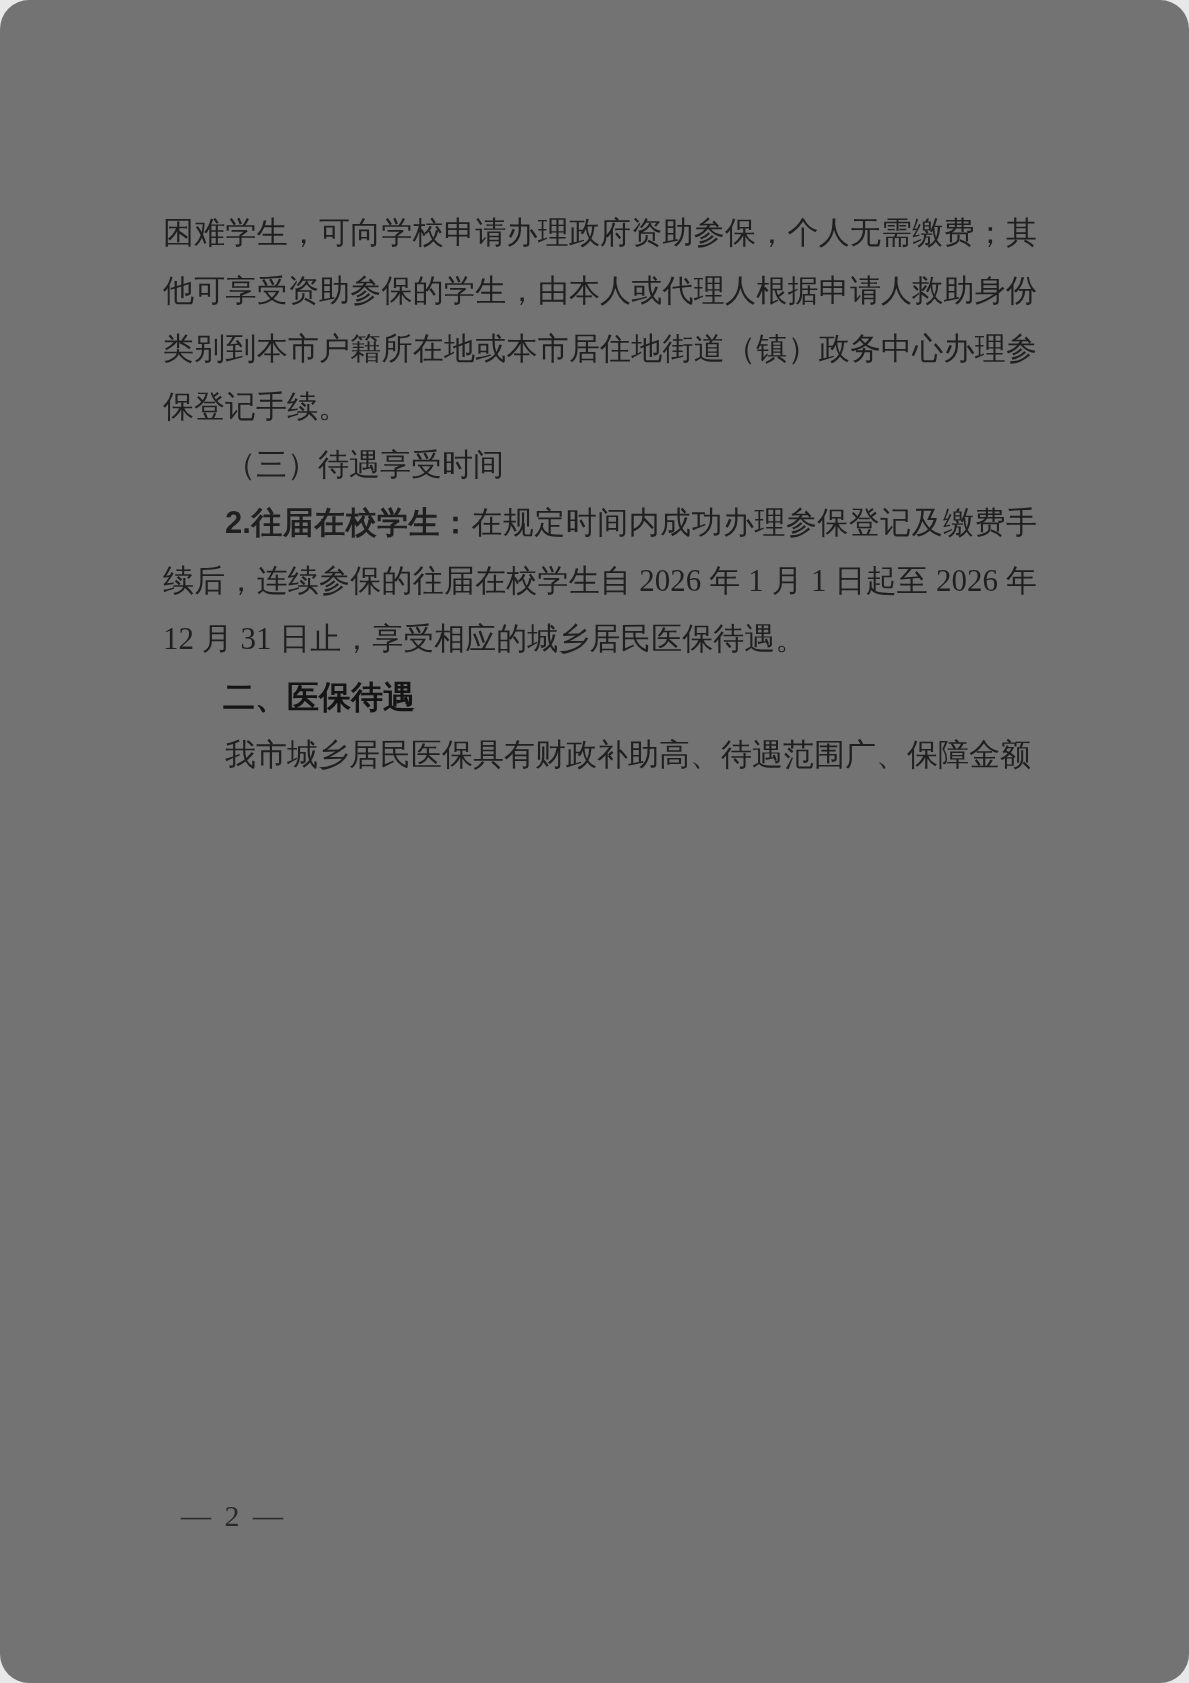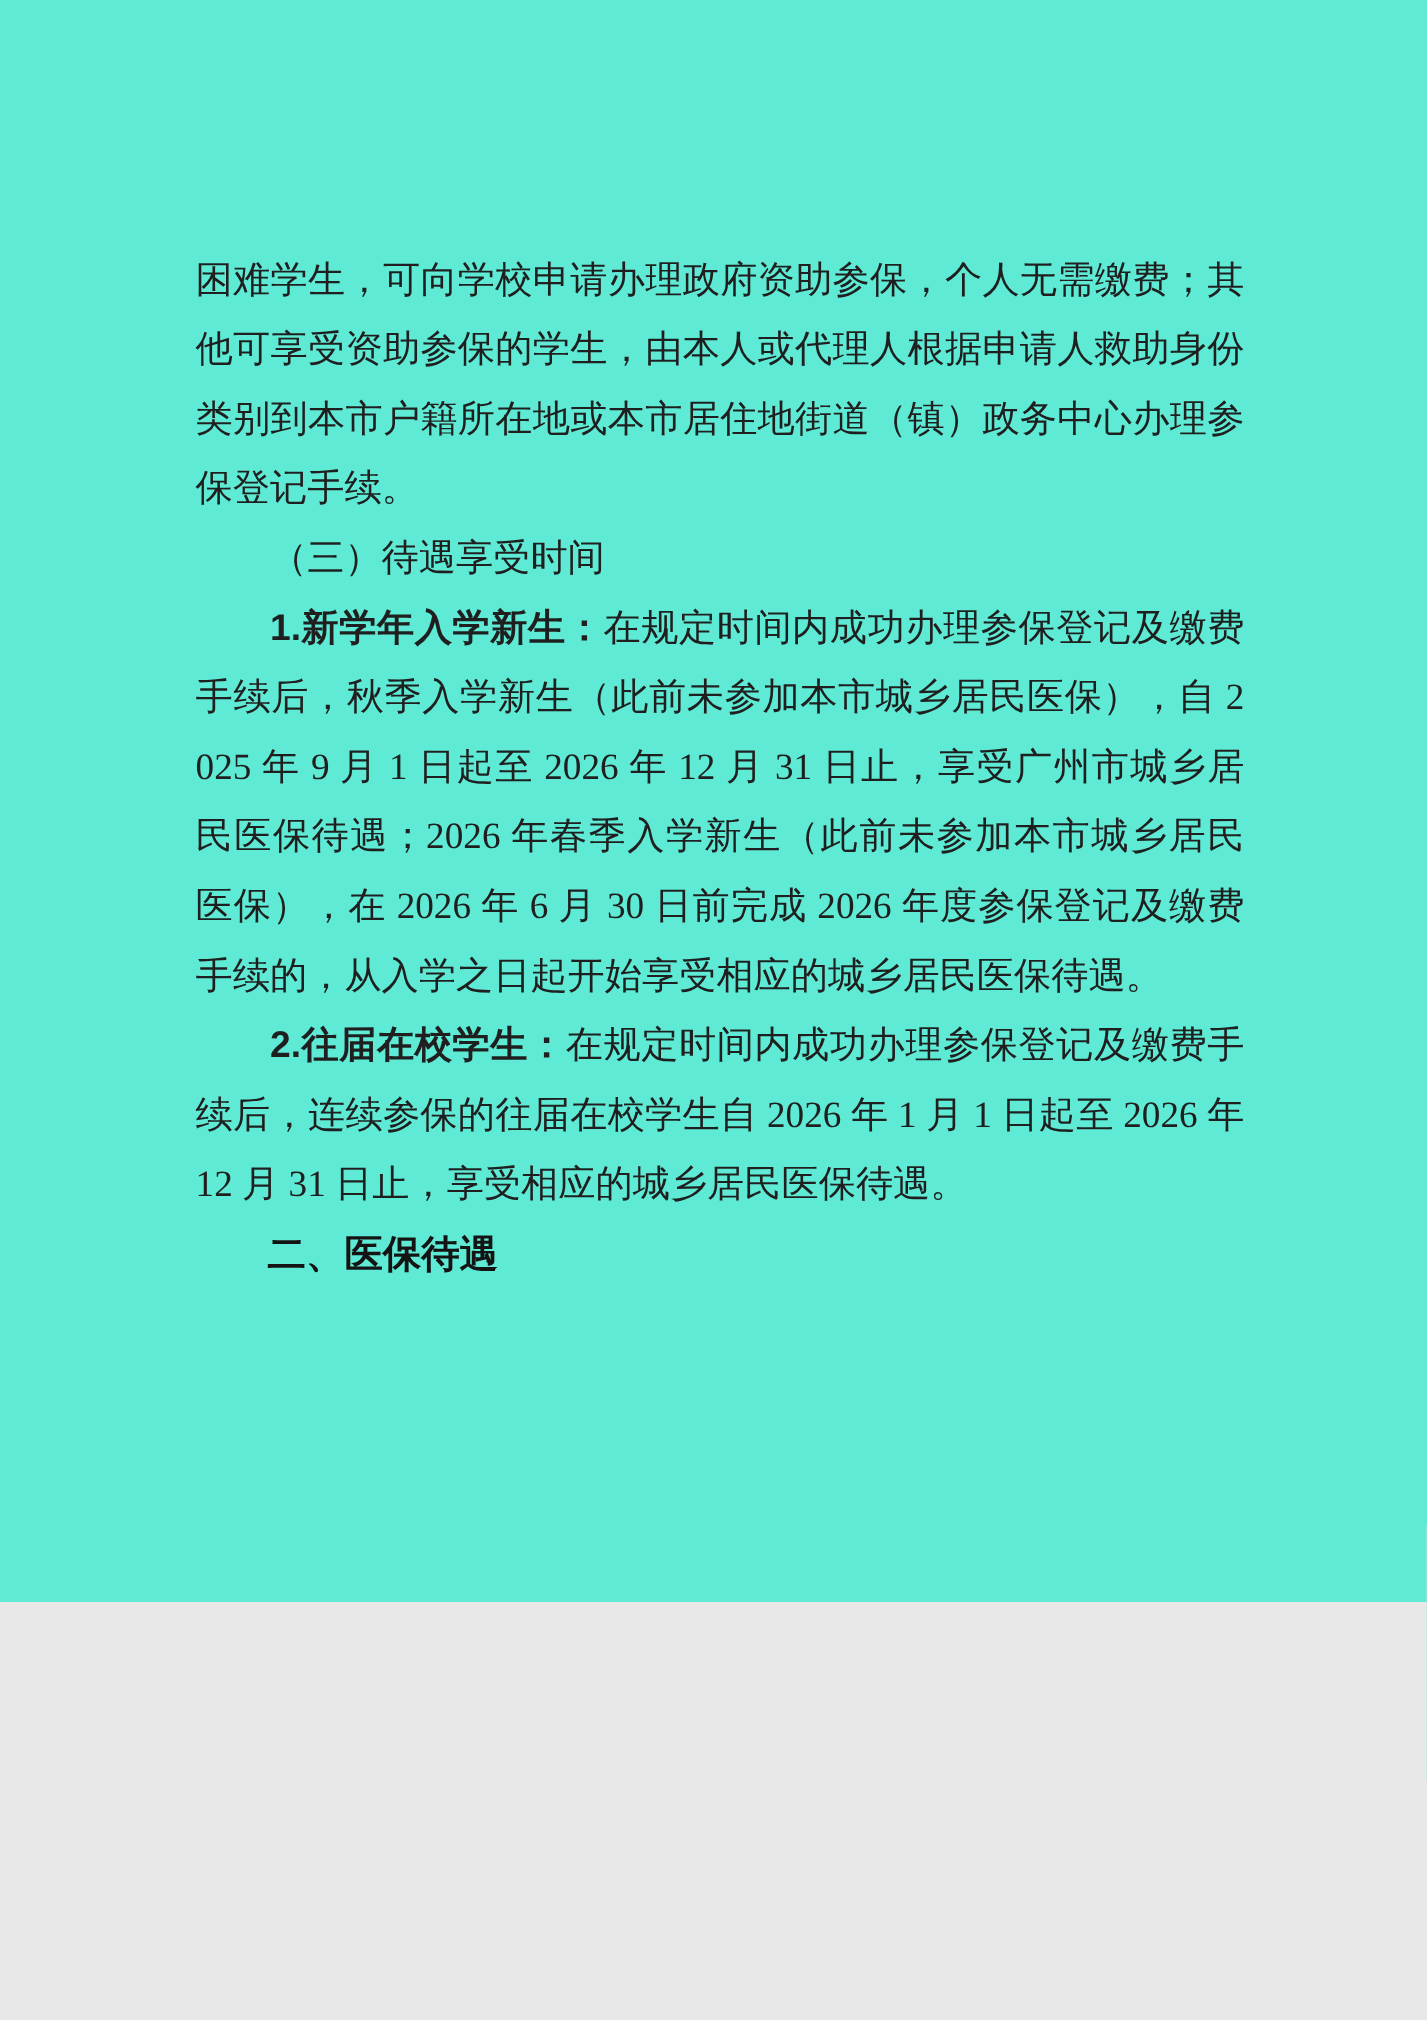--- a/index.html
+++ b/index.html
@@ -3,26 +3,27 @@
 <meta charset="utf-8">
 <style>
   html, body {
     margin: 0;
     padding: 0;
     background: #e8e8e8;
   }
   .page {
     position: relative;
     width: 1189px;
-    height: 1335px;
+    height: 1683px;
     margin: 0 auto;
-    background: #5eead4;
+    background: #737373;
     overflow: hidden;
     font-family: "Liberation Serif", "DejaVu Serif", serif;
     color: #1f1f1f;
+    border-radius: 29px;
   }
   .content {
     position: absolute;
     left: 163px;
     top: 204px;
     width: 874px;
   }
   .para {
     margin: 0;
     font-size: 31px;
@@ -69,23 +70,23 @@
 <body>
 
 <div class="page">
   <div class="content">
 
     <p class="para">困难学生，可向学校申请办理政府资助参保，个人无需缴费；其他可享受资助参保的学生，由本人或代理人根据申请人救助身份类别到本市户籍所在地或本市居住地街道（镇）政务中心办理参保登记手续。</p>
 
 
     <p class="heading-kai">（三）待遇享受时间</p>
 
-    <p class="para indent"><span class="lead">1.新学年入学新生：</span><span>在规定时间内成功办理参保登记及缴费手续后，秋季入学新生（此前未参加本市城乡居民医保），自 2025 年 9 月 1 日起至 2026 年 12 月 31 日止，享受广州市城乡居民医保待遇；2026 年春季入学新生（此前未参加本市城乡居民医保），在 2026 年 6 月 30 日前完成 2026 年度参保登记及缴费手续的，从入学之日起开始享受相应的城乡居民医保待遇。</span></p>
 
     <p class="para indent"><span class="lead">2.往届在校学生：</span><span>在规定时间内成功办理参保登记及缴费手续后，连续参保的往届在校学生自 2026 年 1 月 1 日起至 2026 年 12 月 31 日止，享受相应的城乡居民医保待遇。</span></p>
 
     <p class="heading-hei">二、医保待遇</p>
 
+    <p class="para indent">我市城乡居民医保具有财政补助高、待遇范围广、保障金额</p>
 
   </div>
 
   <div class="footer">— 2 —</div>
 </div>
 
 </body></html>

